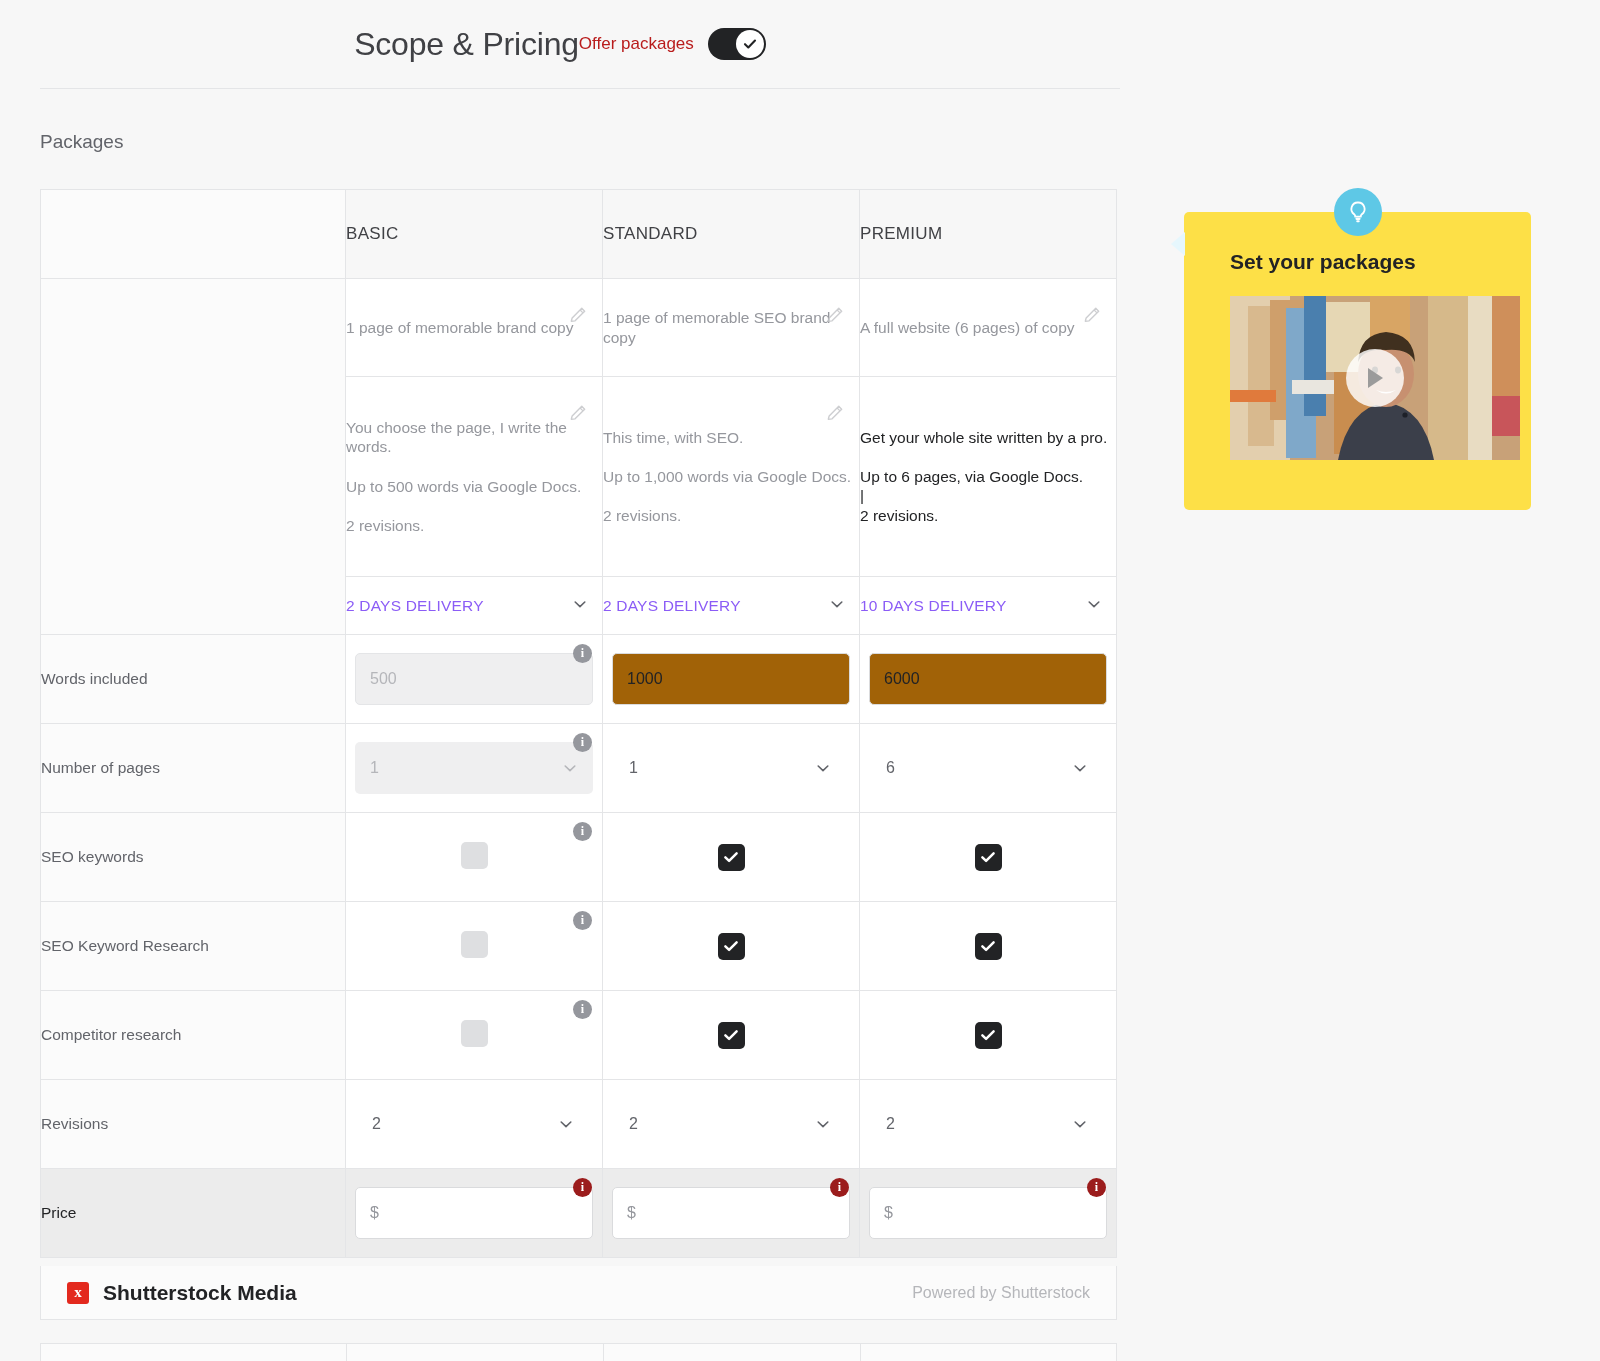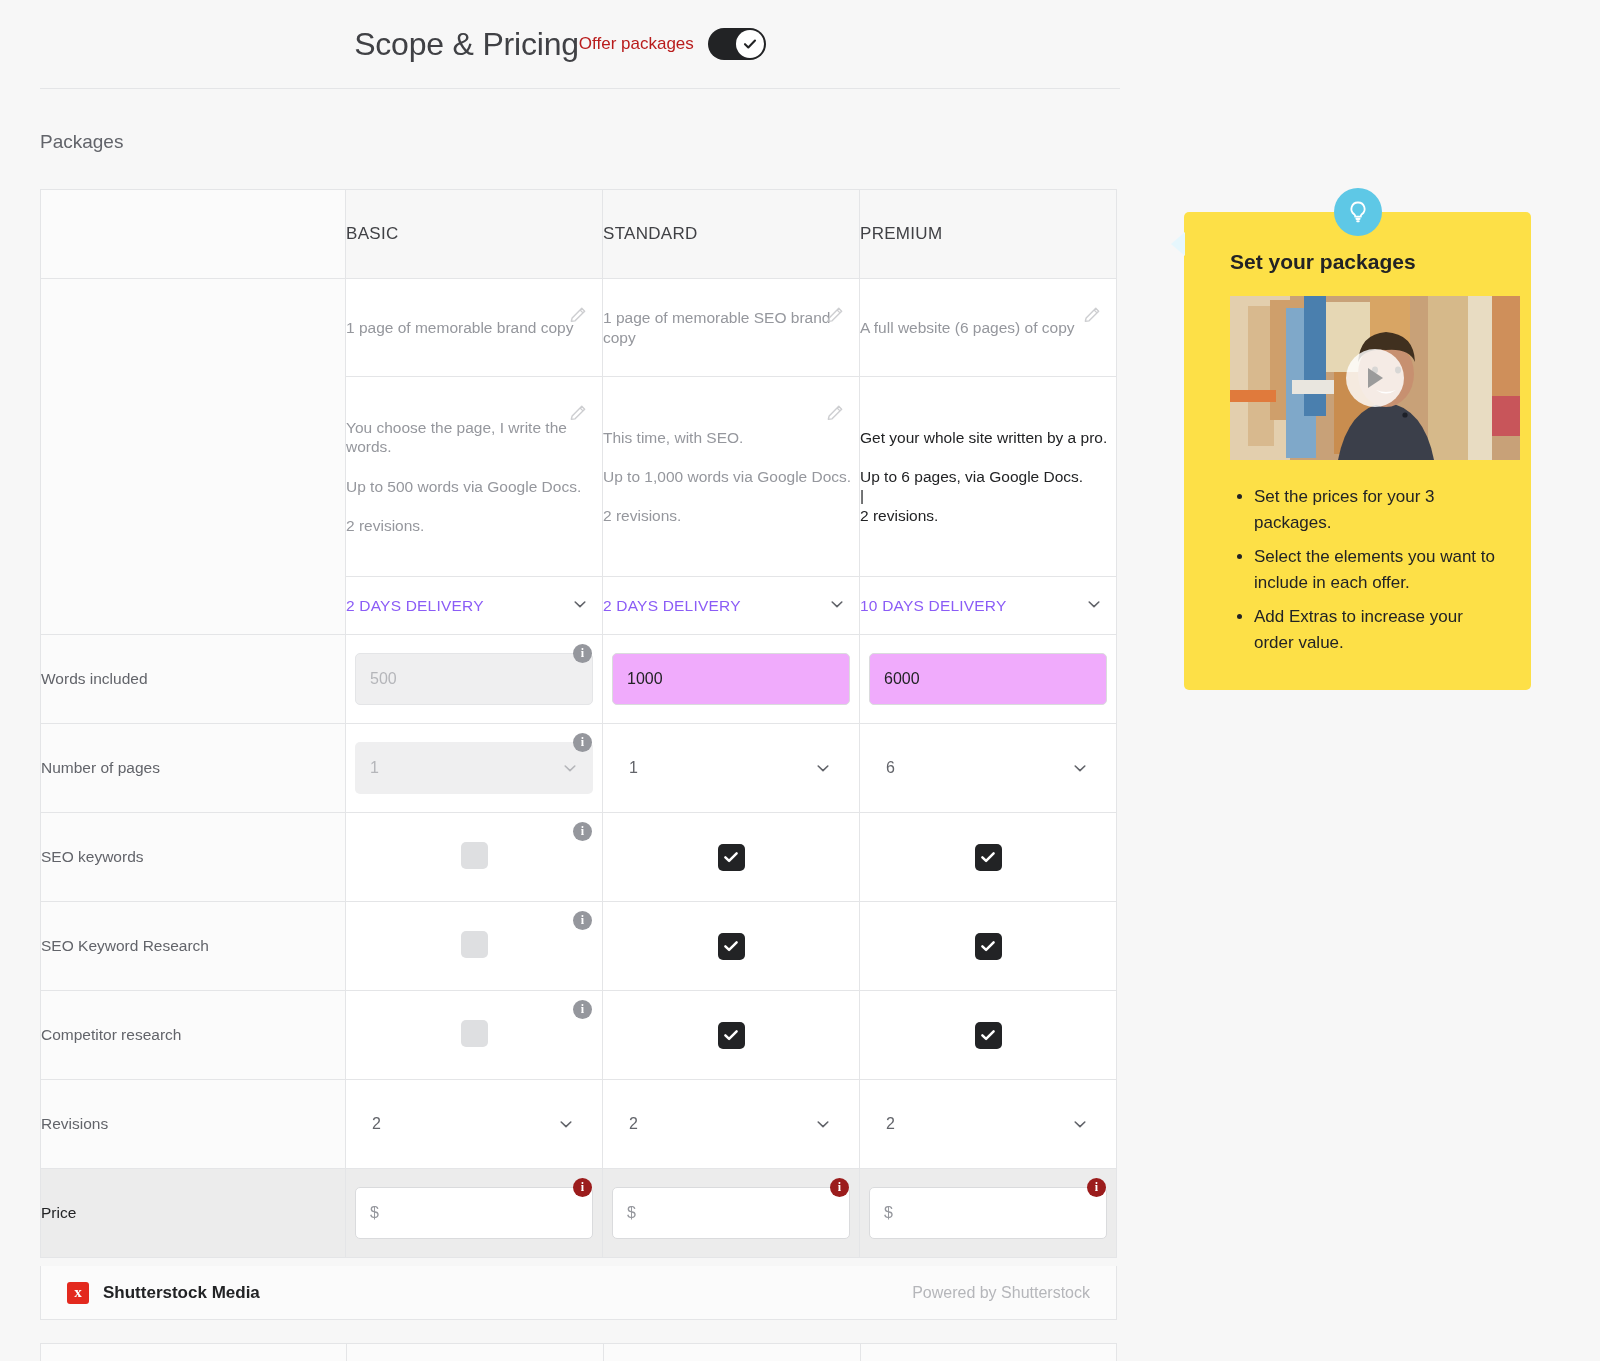--- a/index.html
+++ b/index.html
@@ -84,21 +84,21 @@
     position:absolute; right:10px; top:9px;
     width:19px; height:19px; border-radius:50%;
     background:#95979d; color:#fff; font-size:12px; font-weight:700;
     display:flex; align-items:center; justify-content:center;
     font-family:"Liberation Serif", serif;
   }
   .info-badge.red { background:#9b1c1c; }
 
   .txt-input {
     height:52px; margin:0 9px; border:1px solid #dadbdd; border-radius:5px;
-    background:#f0abfc; display:flex; align-items:center; padding:0 14px;
+    background:#a16207; display:flex; align-items:center; padding:0 14px;
     font-size:16px; color:#222325;
   }
   .txt-input.disabled { background:#efeff0; border-color:#e4e5e7; color:#b5b6ba; }
   .txt-input .dollar { color:#95979d; font-size:16px; }
 
   .sel-input {
     height:52px; margin:0 9px; border:1px solid transparent; border-radius:5px;
     display:flex; align-items:center; justify-content:space-between; padding:0 14px;
     font-size:16px; color:#62646a;
   }
@@ -122,21 +122,21 @@
     position:absolute; left:40px; top:1266px; width:1077px; height:54px;
     background:#fbfbfb; border:1px solid #e4e5e7; border-top:none;
     display:flex; align-items:center; padding:0 26px 0 26px; justify-content:space-between;
   }
   .ss-left { display:flex; align-items:center; gap:14px; }
   .ss-logo {
     width:22px; height:22px; border-radius:3px; background:#e3291e;
     display:flex; align-items:center; justify-content:center;
     color:#fff; font-size:15px; font-weight:700; font-family:"Liberation Serif", serif;
   }
-  .ss-name { font-size:17px; font-weight:700; color:#222325; }
+  .ss-name { font-size:21px; font-weight:700; color:#222325; }
   .ss-powered { font-size:16px; color:#b5b6ba; }
 
   
   .next-table {
     position:absolute; left:40px; top:1343px; width:1077px; height:18px;
     border:1px solid #e4e5e7; border-bottom:none; background:#fbfbfb;
   }
   .next-table .divider { position:absolute; top:0; bottom:0; width:1px; background:#e4e5e7; }
 
   
@@ -503,18 +503,13 @@
       <path d="M146 94 q10 7 20 0 q-10 4 -20 0 Z" fill="#ffffff"></path>
       <circle cx="175" cy="119" r="2.6" fill="#1d2028"></circle>
     </svg>
     <div class="play">
       <svg width="22" height="24" viewBox="0 0 22 24">
           <path d="M4 2 L19 12 L4 22 Z" fill="#9b9b9b"></path>
         </svg>
     </div>
   </div>
 
-  <ul class="tip-list">
-    <li>Set the prices for your 3 packages.</li>
-    <li>Select the elements you want to include in each offer.</li>
-    <li>Add Extras to increase your order value.</li>
-  </ul>
 </div>
 
 </body></html>

